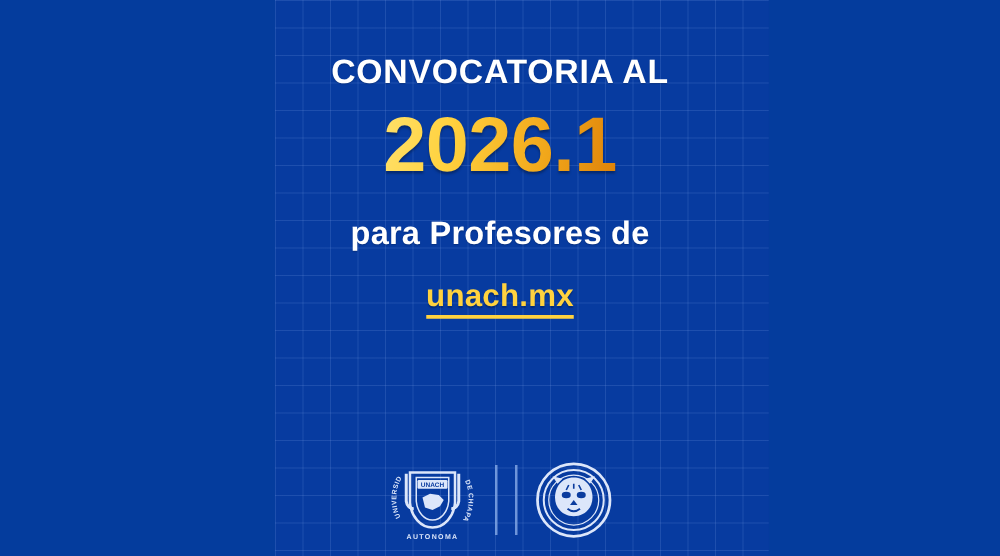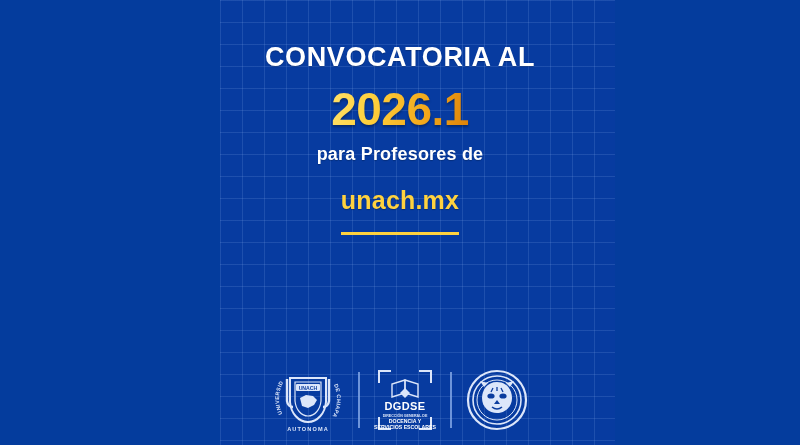--- a/index.html
+++ b/index.html
@@ -47,53 +47,53 @@
     font-weight:bold;
     line-height:1.13;
     letter-spacing:0.6px;
     text-transform:uppercase;
     text-shadow:0 1px 1px rgba(0,0,0,0.22);
   }
   .headline .ln { display:block; }
 
   .year {
     margin-top:13px;
-    font-size:46px;
+    font-size:62px;
     font-weight:bold;
     letter-spacing:-0.5px;
     line-height:1;
     background-image:linear-gradient(100deg,#FFE06A 0%,#FFD23F 28%,#F2A81B 68%,#DE8209 100%);
     -webkit-background-clip:text;
     background-clip:text;
     color:transparent;
     -webkit-text-fill-color:transparent;
     filter:drop-shadow(0 2px 1px rgba(0,0,0,0.30));
   }
 
   .subhead {
-    margin-top:12px;
+    margin-top:23px;
     text-align:center;
     color:#FFFFFF;
-    font-size:18px;
+    font-size:26px;
     font-weight:bold;
     line-height:1.2;
     letter-spacing:0.2px;
     text-shadow:0 1px 1px rgba(0,0,0,0.22);
   }
   .subhead .ln { display:block; }
 
   .site {
     margin-top:22px;
     font-size:25px;
     font-weight:bold;
     color:#FFD23F;
     letter-spacing:0.2px;
     text-decoration:none;
     border-bottom:3px solid #FFD23F;
-    padding-bottom:17px;
+    padding-bottom:1px;
     line-height:1.1;
     text-shadow:0 1px 1px rgba(0,0,0,0.25);
   }
 
   
   #logos {
     position:absolute;
     left:0; right:0; bottom:8px;
     display:flex;
     justify-content:center;
@@ -162,37 +162,20 @@
         <text x="36" y="24.6" text-anchor="middle" font-size="5.2" font-weight="bold" fill="#0B3C9E">UNACH</text>
 
         <path d="M28 33 l6 -3 l7 1 l4 4 l-3 5 l-6 3 l-6 -2 z" fill="#DCE6FA"></path>
 
         <text x="36" y="66" text-anchor="middle" font-size="5.6" font-weight="bold" letter-spacing="1.1" fill="#DCE6FA">AUTONOMA</text>
       </svg>
     </div>
 
     <div class="divider"></div>
 
-    <div class="logo">
-      <svg width="62" height="68" viewBox="0 0 62 68">
-
-        <path d="M5 17 v-12 h12 M45 5 h12 v12 M57 51 v12 h-12 M17 63 H5 v-12" fill="none" stroke="#DCE6FA" stroke-width="2"></path>
-
-        <path d="M31 14 l-13 4 v13 l13 -4 z M31 14 l13 4 v13 l-13 -4 z" fill="none" stroke="#DCE6FA" stroke-width="1.4"></path>
-        <path d="M31 14 v13" stroke="#DCE6FA" stroke-width="1.2"></path>
-
-        <path d="M31 22 l5 5 l-5 5 l-5 -5 z" fill="#DCE6FA"></path>
-
-        <text x="31" y="44" text-anchor="middle" font-size="11" font-weight="bold" letter-spacing="0.4" fill="#FFFFFF">DGDSE</text>
-
-        <text x="31" y="50.5" text-anchor="middle" font-size="3.6" font-weight="bold" fill="#DCE6FA">DIRECCIÓN GENERAL DE</text>
-        <text x="31" y="56.5" text-anchor="middle" font-size="5.2" font-weight="bold" fill="#FFFFFF">DOCENCIA Y</text>
-        <text x="31" y="62.5" text-anchor="middle" font-size="5.2" font-weight="bold" fill="#FFFFFF">SERVICIOS ESCOLARES</text>
-      </svg>
-    </div>
 
     <div class="divider"></div>
 
     <div class="logo">
       <svg width="62" height="62" viewBox="0 0 62 62">
         <circle cx="31" cy="31" r="29" fill="none" stroke="#DCE6FA" stroke-width="2.2"></circle>
         <circle cx="31" cy="31" r="24" fill="none" stroke="#DCE6FA" stroke-width="1.6"></circle>
         <circle cx="31" cy="31" r="20" fill="none" stroke="#DCE6FA" stroke-width="1"></circle>
 
         <path d="M31 13 c10 0 15 8 15 16 c0 9 -7 15 -15 15 c-8 0 -15 -6 -15 -15 c0 -8 5 -16 15 -16 z" fill="#DCE6FA"></path>

